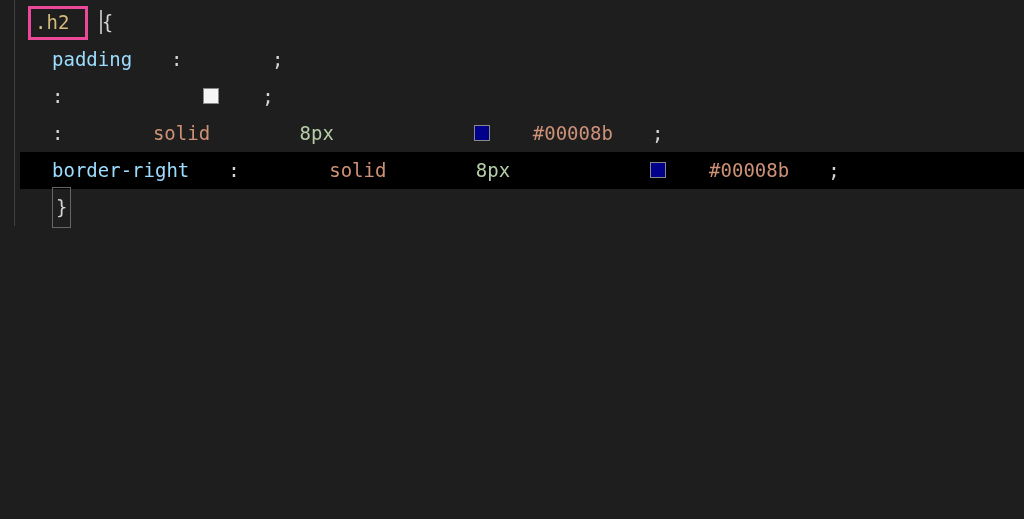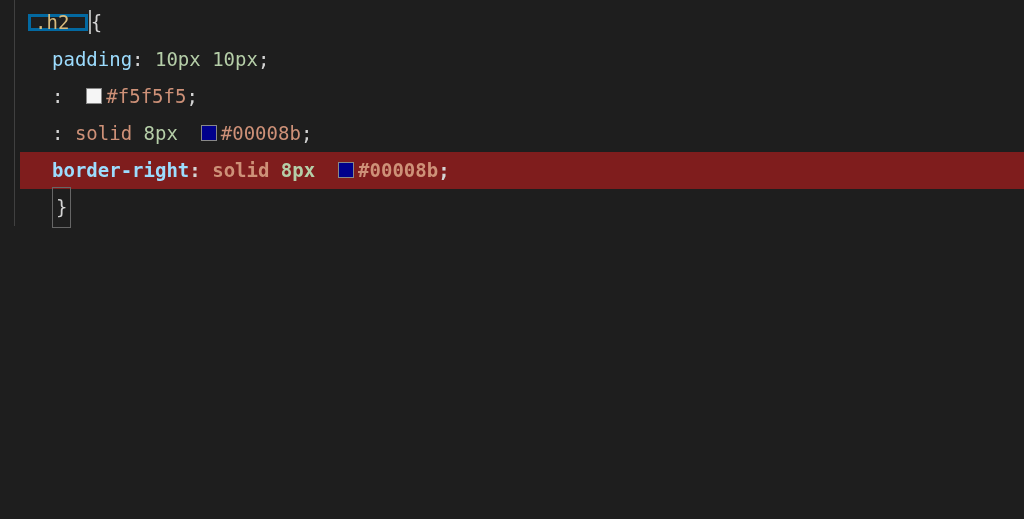--- a/index.html
+++ b/index.html
@@ -38,25 +38,25 @@
     }
     .line {
       height: 37px;
       line-height: 37px;
       white-space: pre;
       display: flex;
       align-items: center;
       padding-left: 8px;
     }
     .line.highlighted {
-      background: #7f1d1d;
-      font-weight: bold;
+      background: #000000;
     }
     .indented {
       padding-left: 32px;
+      gap: 39px;
     }
     .tok-selector {
       color: #d7ba7d;
     }
     .tok-brace {
       color: #d4d4d4;
     }
     .tok-property {
       color: #9cdcfe;
     }
@@ -69,26 +69,26 @@
     .tok-keyword {
       color: #ce9178;
     }
     .tok-value {
       color: #ce9178;
     }
     .tok-semi {
       color: #d4d4d4;
     }
     .highlight-box {
-      border: 3px solid #0369a1;
+      border: 3px solid #ec4899;
       padding: 0 4px;
       display: inline-flex;
       align-items: center;
-      height: 17px;
-      margin-right: 1px;
+      height: 34px;
+      margin-right: 12px;
     }
     .color-swatch {
       display: inline-block;
       width: 16px;
       height: 16px;
       border: 1px solid #888;
       vertical-align: middle;
       margin-right: 4px;
       position: relative;
       top: -1px;
@@ -120,25 +120,25 @@
     <div class="line">
       <span class="highlight-box">
         <span class="tok-selector">.h2</span>
         <span> </span>
       </span>
       <span class="cursor"></span>
       <span class="tok-brace">{</span>
     </div>
 
     <div class="line indented">
-      <span class="tok-property">padding</span><span class="tok-colon">:</span><span> </span><span class="tok-number">10px 10px</span><span class="tok-semi">;</span>
+      <span class="tok-property">padding</span><span class="tok-colon">:</span><span> </span><span class="tok-semi">;</span>
     </div>
 
     <div class="line indented">
-      <span class="tok-colon">:</span><span> </span><span> </span><span class="color-swatch" style="background:#f5f5f5;"></span><span class="tok-value">#f5f5f5</span><span class="tok-semi">;</span>
+      <span class="tok-colon">:</span><span> </span><span> </span><span class="color-swatch" style="background:#f5f5f5;"></span><span class="tok-semi">;</span>
     </div>
 
     <div class="line indented">
       <span class="tok-colon">:</span><span> </span><span class="tok-keyword">solid</span><span> </span><span class="tok-number">8px</span><span> </span><span> </span><span class="color-swatch" style="background:#00008b;"></span><span class="tok-value">#00008b</span><span class="tok-semi">;</span>
     </div>
 
     <div class="line indented highlighted">
       <span class="tok-property">border-right</span><span class="tok-colon">:</span><span> </span><span class="tok-keyword">solid</span><span> </span><span class="tok-number">8px</span><span> </span><span> </span><span class="color-swatch" style="background:#00008b;"></span><span class="tok-value">#00008b</span><span class="tok-semi">;</span>
     </div>
 

